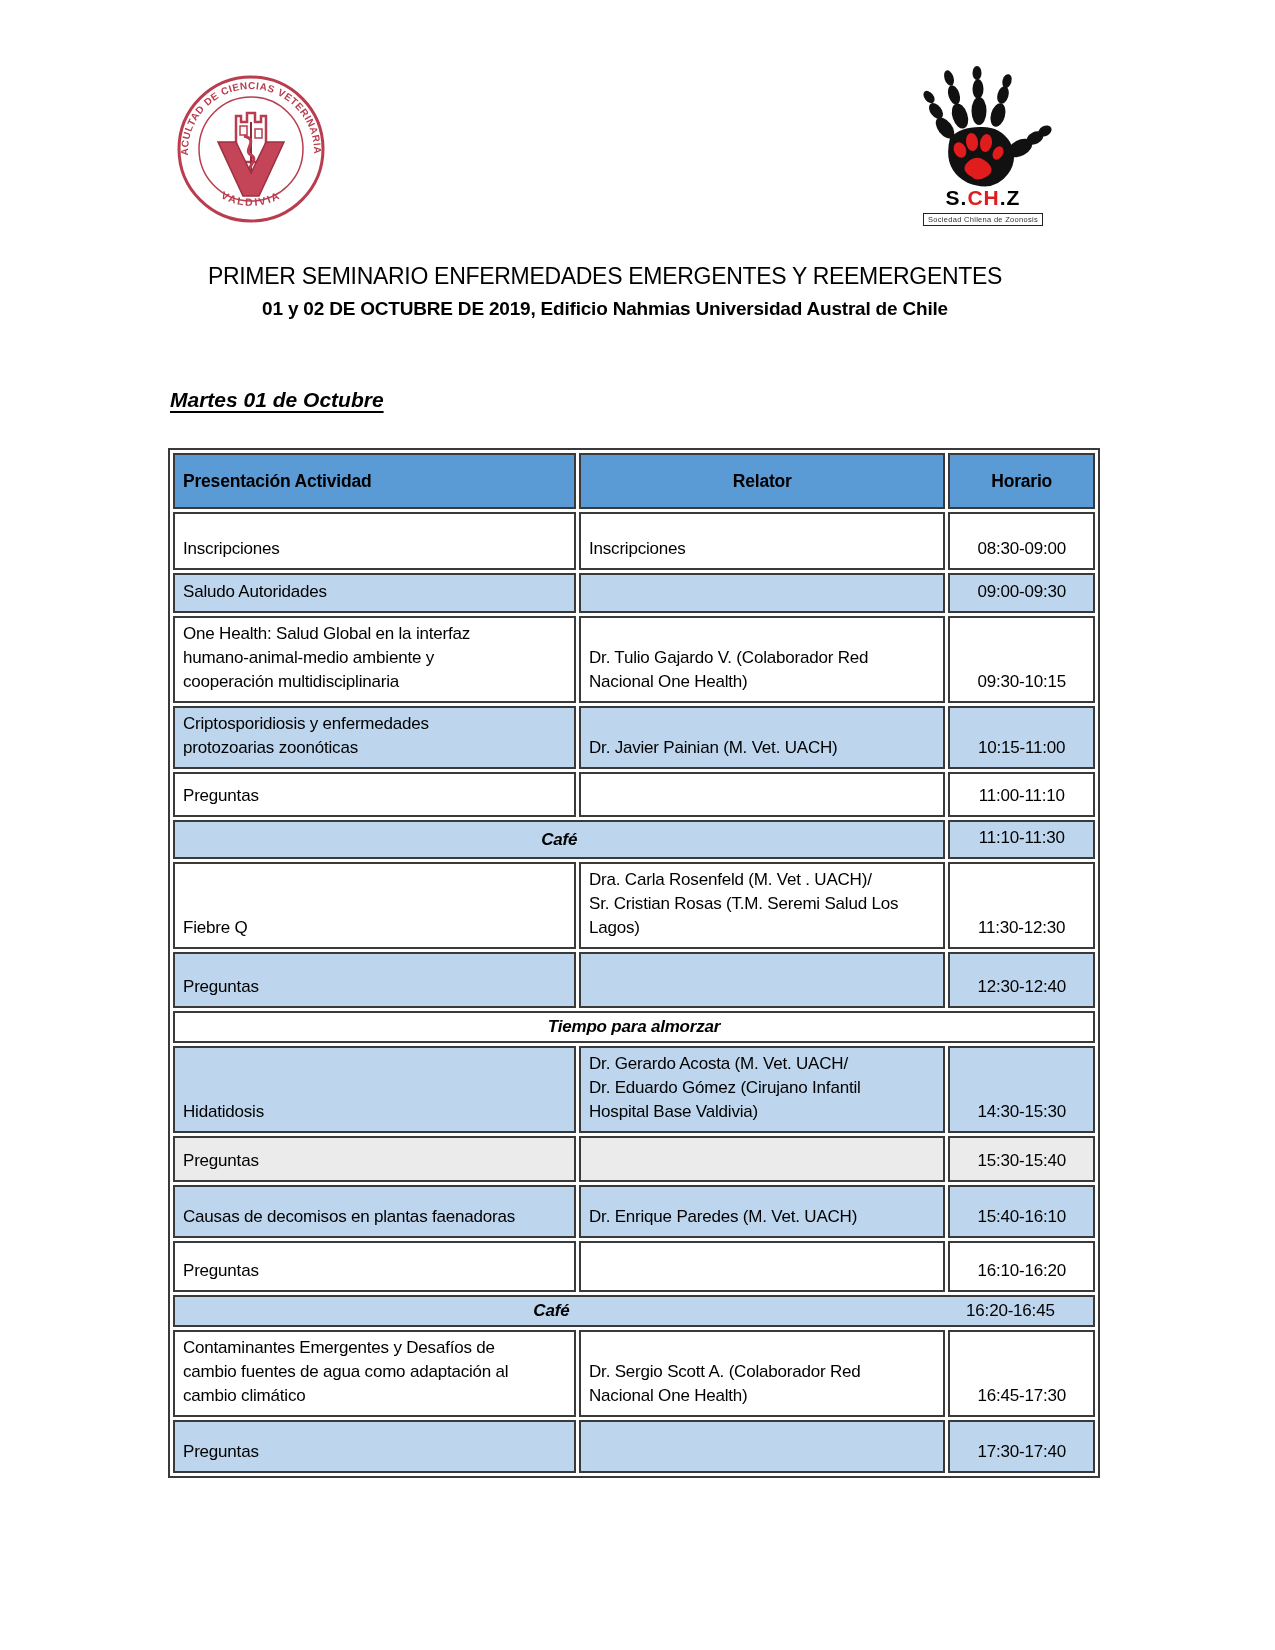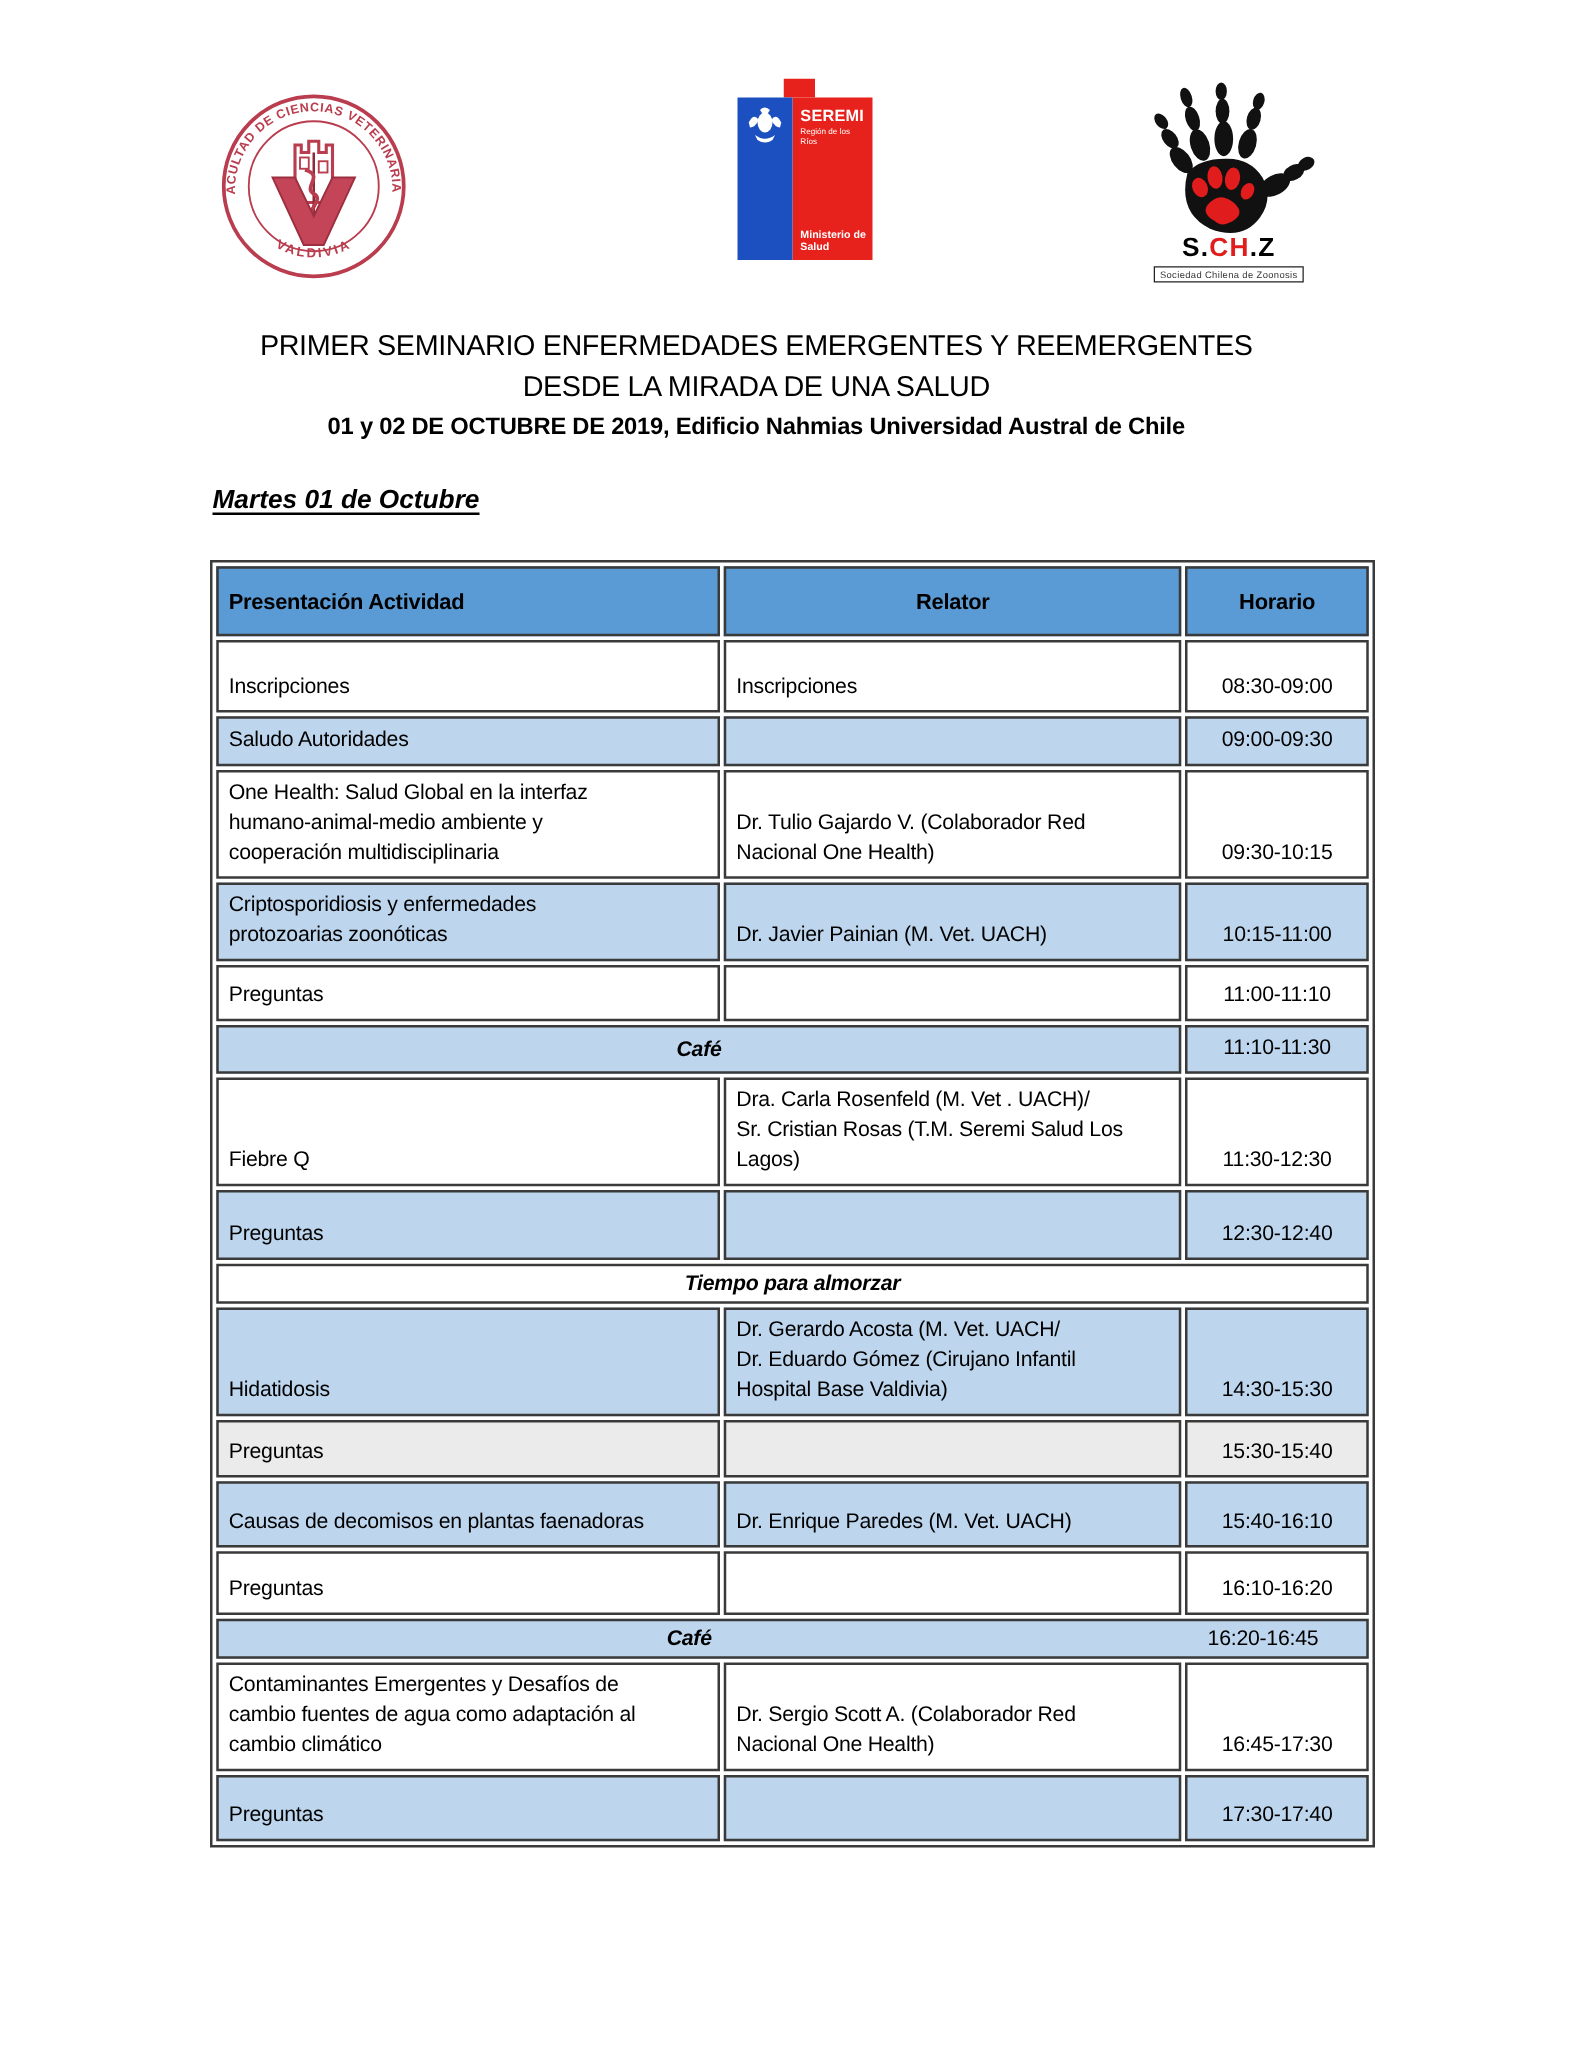--- a/index.html
+++ b/index.html
@@ -104,38 +104,20 @@
       <rect x="64" y="52" width="7" height="9" fill="none" stroke="#b93d4e" stroke-width="1.5"></rect>
       <rect x="79" y="55" width="7" height="9" fill="none" stroke="#b93d4e" stroke-width="1.5"></rect>
 
       <line x1="75" y1="48" x2="75" y2="110" stroke="#8c2a3a" stroke-width="2"></line>
       <path d="M68,62 C84,66 66,76 75,81 C84,86 68,94 75,100 C80,104 72,108 70,110" fill="none" stroke="#b93d4e" stroke-width="3"></path>
 
       <path d="M42,68 L60,68 L75,99 L90,68 L108,68 L83,122 L67,122 Z" fill="#c44458" stroke="#9c3040" stroke-width="1.5"></path>
     </svg>
   </div>
 
-  <div class="logo-seremi">
-    <div class="seremi-tab"></div>
-    <div class="seremi-blue">
-      <svg class="seremi-crest" width="32" height="34" viewBox="0 0 32 34">
-        <ellipse cx="16" cy="14" rx="6" ry="8" fill="#fff"></ellipse>
-        <path d="M3,14 Q7,6 11,12 Q8,18 4,18 Z" fill="#fff"></path>
-        <path d="M29,14 Q25,6 21,12 Q24,18 28,18 Z" fill="#fff"></path>
-        <path d="M12,4 Q16,0 20,4 L18,7 L14,7 Z" fill="#fff"></path>
-        <path d="M8,24 Q16,30 24,24 L22,28 Q16,32 10,28 Z" fill="#fff"></path>
-      </svg>
-    </div>
-    <div class="seremi-red">
-      <div class="seremi-title">SEREMI</div>
-      <div class="seremi-region">Región de los Ríos</div>
-      <div class="seremi-ministry">Ministerio de
-Salud</div>
-    </div>
-  </div>
 
   <div class="logo-schz">
     <svg width="170" height="124" viewBox="0 0 170 124">
       <g fill="#111">
 
         <ellipse cx="47" cy="64" rx="7" ry="12" transform="rotate(-38 47 64)"></ellipse>
         <ellipse cx="38" cy="47" rx="5.5" ry="9" transform="rotate(-38 38 47)"></ellipse>
         <ellipse cx="31" cy="33" rx="4.5" ry="7" transform="rotate(-38 31 33)"></ellipse>
         <ellipse cx="62" cy="52" rx="7.5" ry="13" transform="rotate(-18 62 52)"></ellipse>
         <ellipse cx="56" cy="31" rx="5.5" ry="10" transform="rotate(-18 56 31)"></ellipse>
@@ -160,21 +142,20 @@
         <ellipse cx="100" cy="89" rx="5" ry="7" transform="rotate(28 100 89)"></ellipse>
         <path d="M68,100 Q78,88 90,99 Q98,107 88,113 Q79,118 74,113 Q63,107 68,100 Z"></path>
       </g>
     </svg>
     <div class="schz-acronym"><span>S.</span><span class="schz-red">CH</span><span>.Z</span></div>
     <div><span class="schz-caption">Sociedad Chilena de Zoonosis</span></div>
   </div>
 
   <div class="title-block">
     <div class="title-line">PRIMER SEMINARIO ENFERMEDADES EMERGENTES Y REEMERGENTES</div>
-    <div class="title-line">DESDE LA MIRADA DE UNA SALUD</div>
     <div class="subtitle">01 y 02 DE OCTUBRE DE 2019,  Edificio Nahmias Universidad Austral de Chile</div>
   </div>
 
   <div class="day-heading">Martes 01 de Octubre</div>
 
   <table class="schedule">
     <colgroup>
         <col class="c1">
         <col class="c2">
         <col class="c3">

